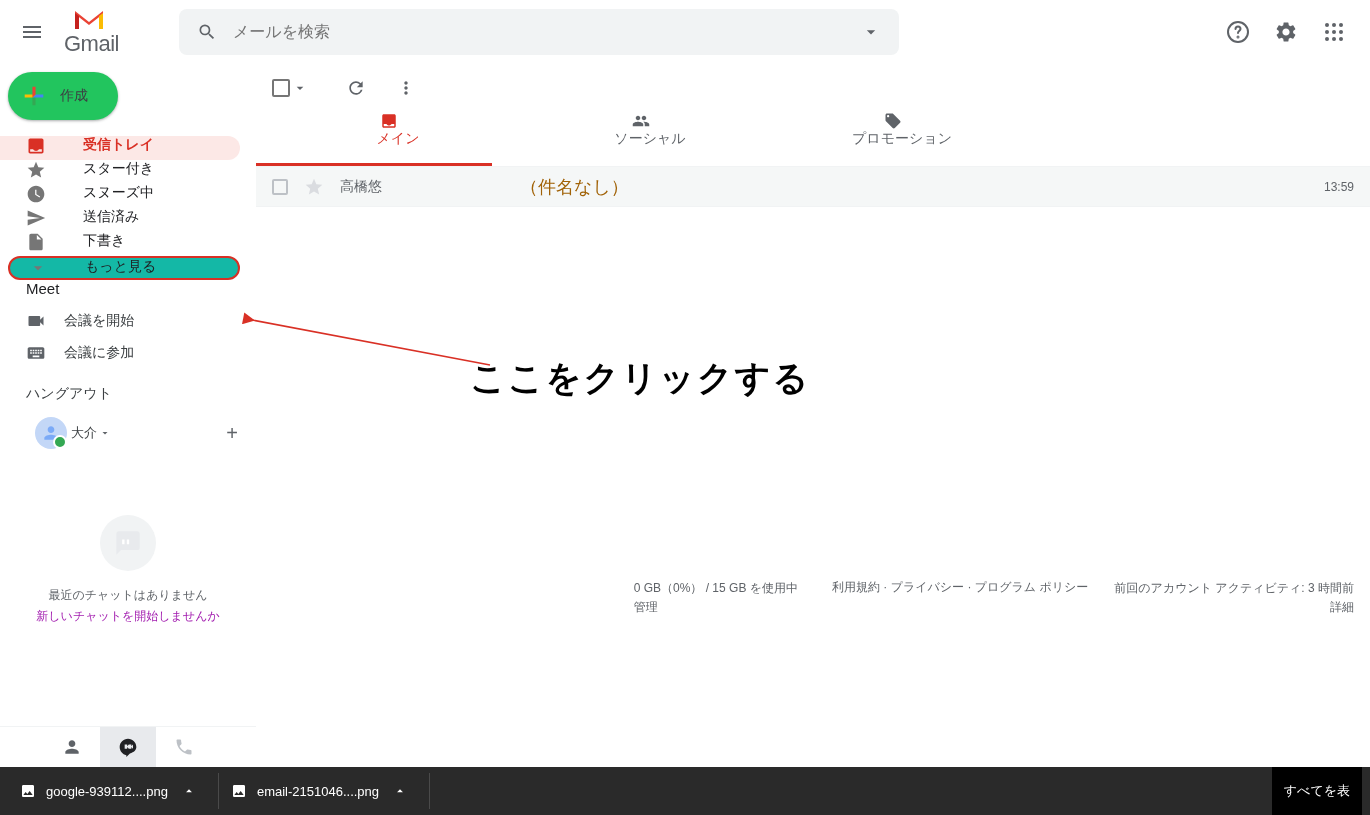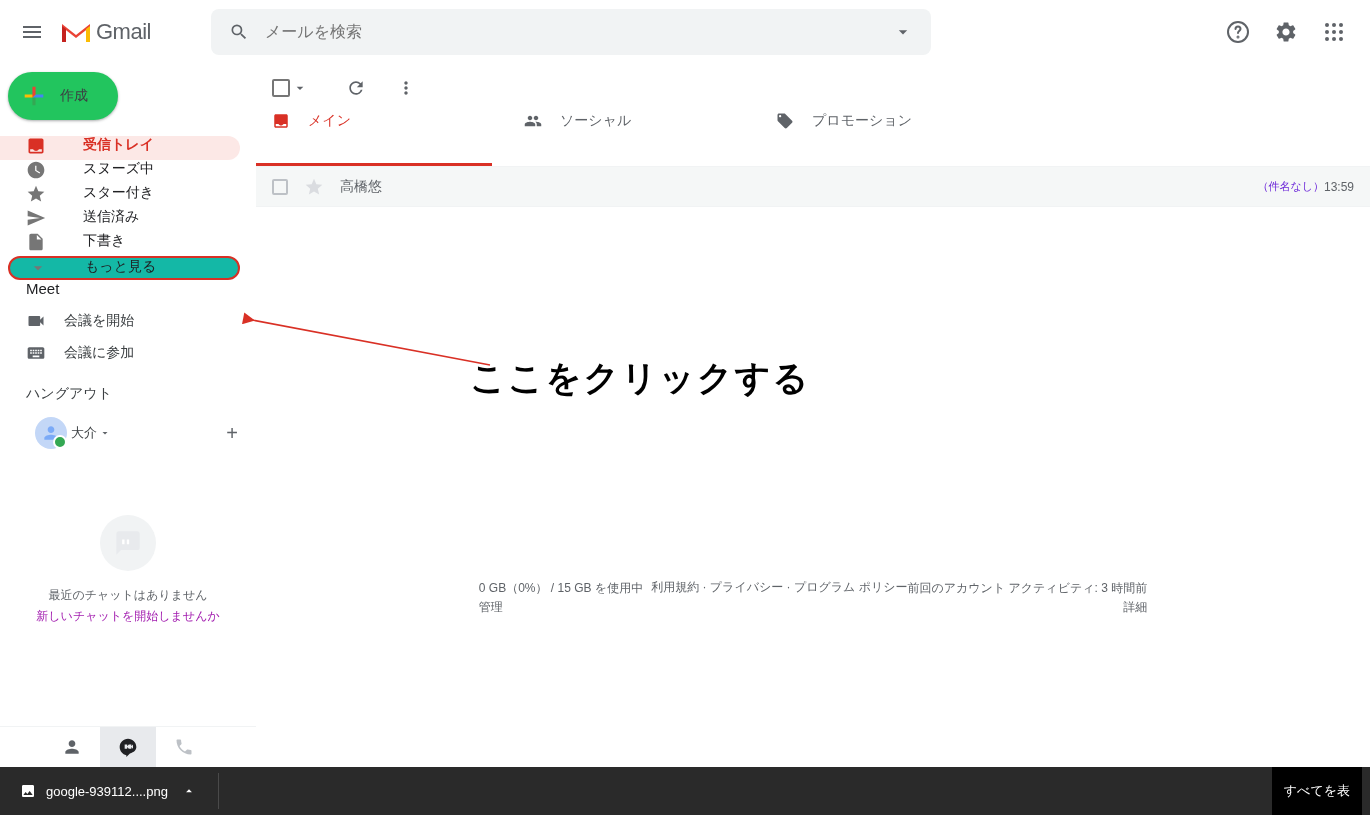--- a/index.html
+++ b/index.html
@@ -1,21 +1,21 @@
 <!DOCTYPE html>
 <html><head>
 <meta charset="utf-8">
 <style>
 * { margin: 0; padding: 0; box-sizing: border-box; font-family: 'Hiragino Sans', 'Meiryo', Arial, sans-serif; }
 body { background: #fff; color: #202124; font-size: 14px; overflow: hidden; width: 1370px; height: 815px; position: relative; }
 
 
 .header { height: 64px; display: flex; align-items: center; padding: 0 16px 0 8px; border-bottom: 1px solid #fff; }
 .menu-btn { width: 48px; height: 48px; display: flex; align-items: center; justify-content: center; border-radius: 50%; cursor: pointer; }
-.logo-wrap { display: flex; align-items: center; margin-left: 4px; }
+.logo-wrap { display: flex; align-items: center; margin-left: 4px; flex-direction: column; }
 .logo-text { font-size: 22px; color: #5f6368; margin-left: 4px; letter-spacing: -0.5px; }
 .search-box { margin-left: 60px; background: #f1f3f4; border-radius: 8px; height: 46px; width: 720px; display: flex; align-items: center; padding: 0 8px; position: relative; }
 .search-icon-btn { width: 40px; height: 40px; display: flex; align-items: center; justify-content: center; }
 .search-input { flex: 1; border: none; background: transparent; font-size: 16px; color: #5f6368; outline: none; padding-left: 6px; }
 .search-dropdown { width: 40px; height: 40px; display: flex; align-items: center; justify-content: center; }
 .header-right { margin-left: auto; display: flex; align-items: center; gap: 8px; }
 .hdr-icon-btn { width: 40px; height: 40px; display: flex; align-items: center; justify-content: center; border-radius: 50%; cursor: pointer; }
 
 
 .body-wrap { display: flex; height: calc(100% - 64px - 48px); }
@@ -57,38 +57,38 @@
 .toolbar { height: 48px; display: flex; align-items: center; padding: 0 16px; }
 .checkbox-wrap { display: flex; align-items: center; gap: 2px; cursor: pointer; }
 .chk-box { width: 18px; height: 18px; border: 2px solid #767676; border-radius: 2px; }
 .tb-icon { width: 40px; height: 40px; display: flex; align-items: center; justify-content: center; cursor: pointer; margin-left: 10px; }
 .toolbar-right { margin-left: auto; display: flex; align-items: center; gap: 4px; color: #5f6368; font-size: 12px; }
 .page-count { margin-right: 16px; }
 .nav-arrow { width: 40px; height: 40px; display: flex; align-items: center; justify-content: center; cursor: pointer; }
 .lang-btn { display: flex; align-items: center; font-weight: bold; color: #202124; cursor: pointer; padding: 0 6px; }
 
 .tabs { display: flex; border-bottom: 1px solid #f1f3f4; }
-.tab { height: 54px; width: 252px; display: flex; padding-left: 16px; cursor: pointer; position: relative; }
+.tab { height: 54px; width: 252px; display: flex; align-items: center; padding-left: 16px; cursor: pointer; position: relative; flex-direction: column; }
 .tab.active { color: #d93025; }
 .tab.active::after { content: ''; position: absolute; bottom: 0; left: 0; right: 16px; height: 3px; background: #d93025; }
 .tab-icon { width: 20px; }
 .tab-label { margin-left: 16px; font-size: 14px; }
 .tab:not(.active) { color: #5f6368; }
 
 .mail-row { height: 40px; display: flex; align-items: center; padding: 0 16px; border-bottom: 1px solid #f1f3f4; background: rgba(242,245,245,0.8); }
 .row-chk { width: 20px; margin-right: 12px; }
 .row-star { width: 20px; margin-right: 16px; color: #dadce0; cursor: pointer; }
 .row-sender { width: 180px; color: #5f6368; font-size: 14px; }
-.row-subject { flex: 1; color: #6d28d9; font-size: 11px; text-align: right; }
+.row-subject { flex: 1; color: #a16207; font-size: 18px; }
 .row-time { color: #5f6368; font-size: 12px; margin-left: auto; }
 
 .annotation { position: absolute; top: 355px; left: 470px; font-size: 35px; font-weight: 900; letter-spacing: 2px; color: #000; }
 .arrow-svg { position: absolute; top: 310px; left: 240px; pointer-events: none; }
 
-.footer-info { display: flex; justify-content: center; padding: 20px 16px 0; font-size: 12px; color: #5f6368; }
+.footer-info { display: flex; justify-content: flex-end; padding: 20px 16px 0; font-size: 12px; color: #5f6368; gap: 26px; }
 .footer-left { line-height: 1.6; }
 .footer-center { text-align: center; margin-left: 8px; }
 .footer-right { text-align: right; line-height: 1.6; }
 
 
 .download-bar { position: absolute; bottom: 0; left: 0; right: 0; height: 48px; background: #2a2a2a; display: flex; align-items: center; padding: 0 8px; color: #fff; }
 .dl-item { display: flex; align-items: center; padding: 0 12px; height: 36px; cursor: pointer; font-size: 13px; border-right: 1px solid #4a4a4a; margin-right: 0; }
 .dl-item svg { margin-right: 10px; }
 .dl-chevron { margin-left: 14px; }
 .dl-show-all { margin-left: auto; background: #000; height: 100%; display: flex; align-items: center; padding: 0 12px; font-size: 13px; cursor: pointer; }
@@ -173,32 +173,32 @@
       <span class="nav-icon">
           <svg width="20" height="20" viewBox="0 0 24 24">
             <path d="M19 3H5c-1.1 0-2 .9-2 2v14c0 1.1.9 2 2 2h14c1.1 0 2-.9 2-2V5c0-1.1-.9-2-2-2zm0 16H5v-3h3.56c.69 1.19 1.97 2 3.45 2s2.75-.81 3.45-2H19v3z"></path>
           </svg>
         </span>
       <span class="nav-label">受信トレイ</span>
     </div>
     <div class="nav-item">
       <span class="nav-icon">
           <svg width="20" height="20" viewBox="0 0 24 24">
+            <path d="M12 17.27L18.18 21l-1.64-7.03L22 9.24l-7.19-.61L12 2 9.19 8.63 2 9.24l5.46 4.73L5.82 21z"></path>
+          </svg>
+        </span>
+      <span class="nav-label">スター付き</span>
+    </div>
+    <div class="nav-item">
+      <span class="nav-icon">
+          <svg width="20" height="20" viewBox="0 0 24 24">
             <path d="M12 2C6.5 2 2 6.5 2 12s4.5 10 10 10 10-4.5 10-10S17.5 2 12 2zm4.2 14.2L11 13V7h1.5v5.2l4.5 2.7-.8 1.3z"></path>
           </svg>
         </span>
       <span class="nav-label">スヌーズ中</span>
-    </div>
-    <div class="nav-item">
-      <span class="nav-icon">
-          <svg width="20" height="20" viewBox="0 0 24 24">
-            <path d="M12 17.27L18.18 21l-1.64-7.03L22 9.24l-7.19-.61L12 2 9.19 8.63 2 9.24l5.46 4.73L5.82 21z"></path>
-          </svg>
-        </span>
-      <span class="nav-label">スター付き</span>
     </div>
     <div class="nav-item">
       <span class="nav-icon">
           <svg width="20" height="20" viewBox="0 0 24 24">
             <path d="M2.01 21L23 12 2.01 3 2 10l15 2-15 2z"></path>
           </svg>
         </span>
       <span class="nav-label">送信済み</span>
     </div>
     <div class="nav-item">
@@ -370,14 +370,23 @@
 <div class="download-bar">
   <div class="dl-item">
     <svg width="16" height="16" viewBox="0 0 24 24" fill="#fff">
         <path d="M21 19V5c0-1.1-.9-2-2-2H5c-1.1 0-2 .9-2 2v14c0 1.1.9 2 2 2h14c1.1 0 2-.9 2-2zM8.5 13.5l2.5 3.01L14.5 12l4.5 6H5l3.5-4.5z"></path>
       </svg>
     <span>google-939112....png</span>
     <svg class="dl-chevron" width="14" height="14" viewBox="0 0 24 24" fill="#fff">
         <path d="M7 14l5-5 5 5z"></path>
       </svg>
   </div>
+  <div class="dl-item">
+    <svg width="16" height="16" viewBox="0 0 24 24" fill="#fff">
+        <path d="M21 19V5c0-1.1-.9-2-2-2H5c-1.1 0-2 .9-2 2v14c0 1.1.9 2 2 2h14c1.1 0 2-.9 2-2zM8.5 13.5l2.5 3.01L14.5 12l4.5 6H5l3.5-4.5z"></path>
+      </svg>
+    <span>email-2151046....png</span>
+    <svg class="dl-chevron" width="14" height="14" viewBox="0 0 24 24" fill="#fff">
+        <path d="M7 14l5-5 5 5z"></path>
+      </svg>
+  </div>
   <div class="dl-show-all">すべてを表</div>
 </div>
 
 </body></html>

